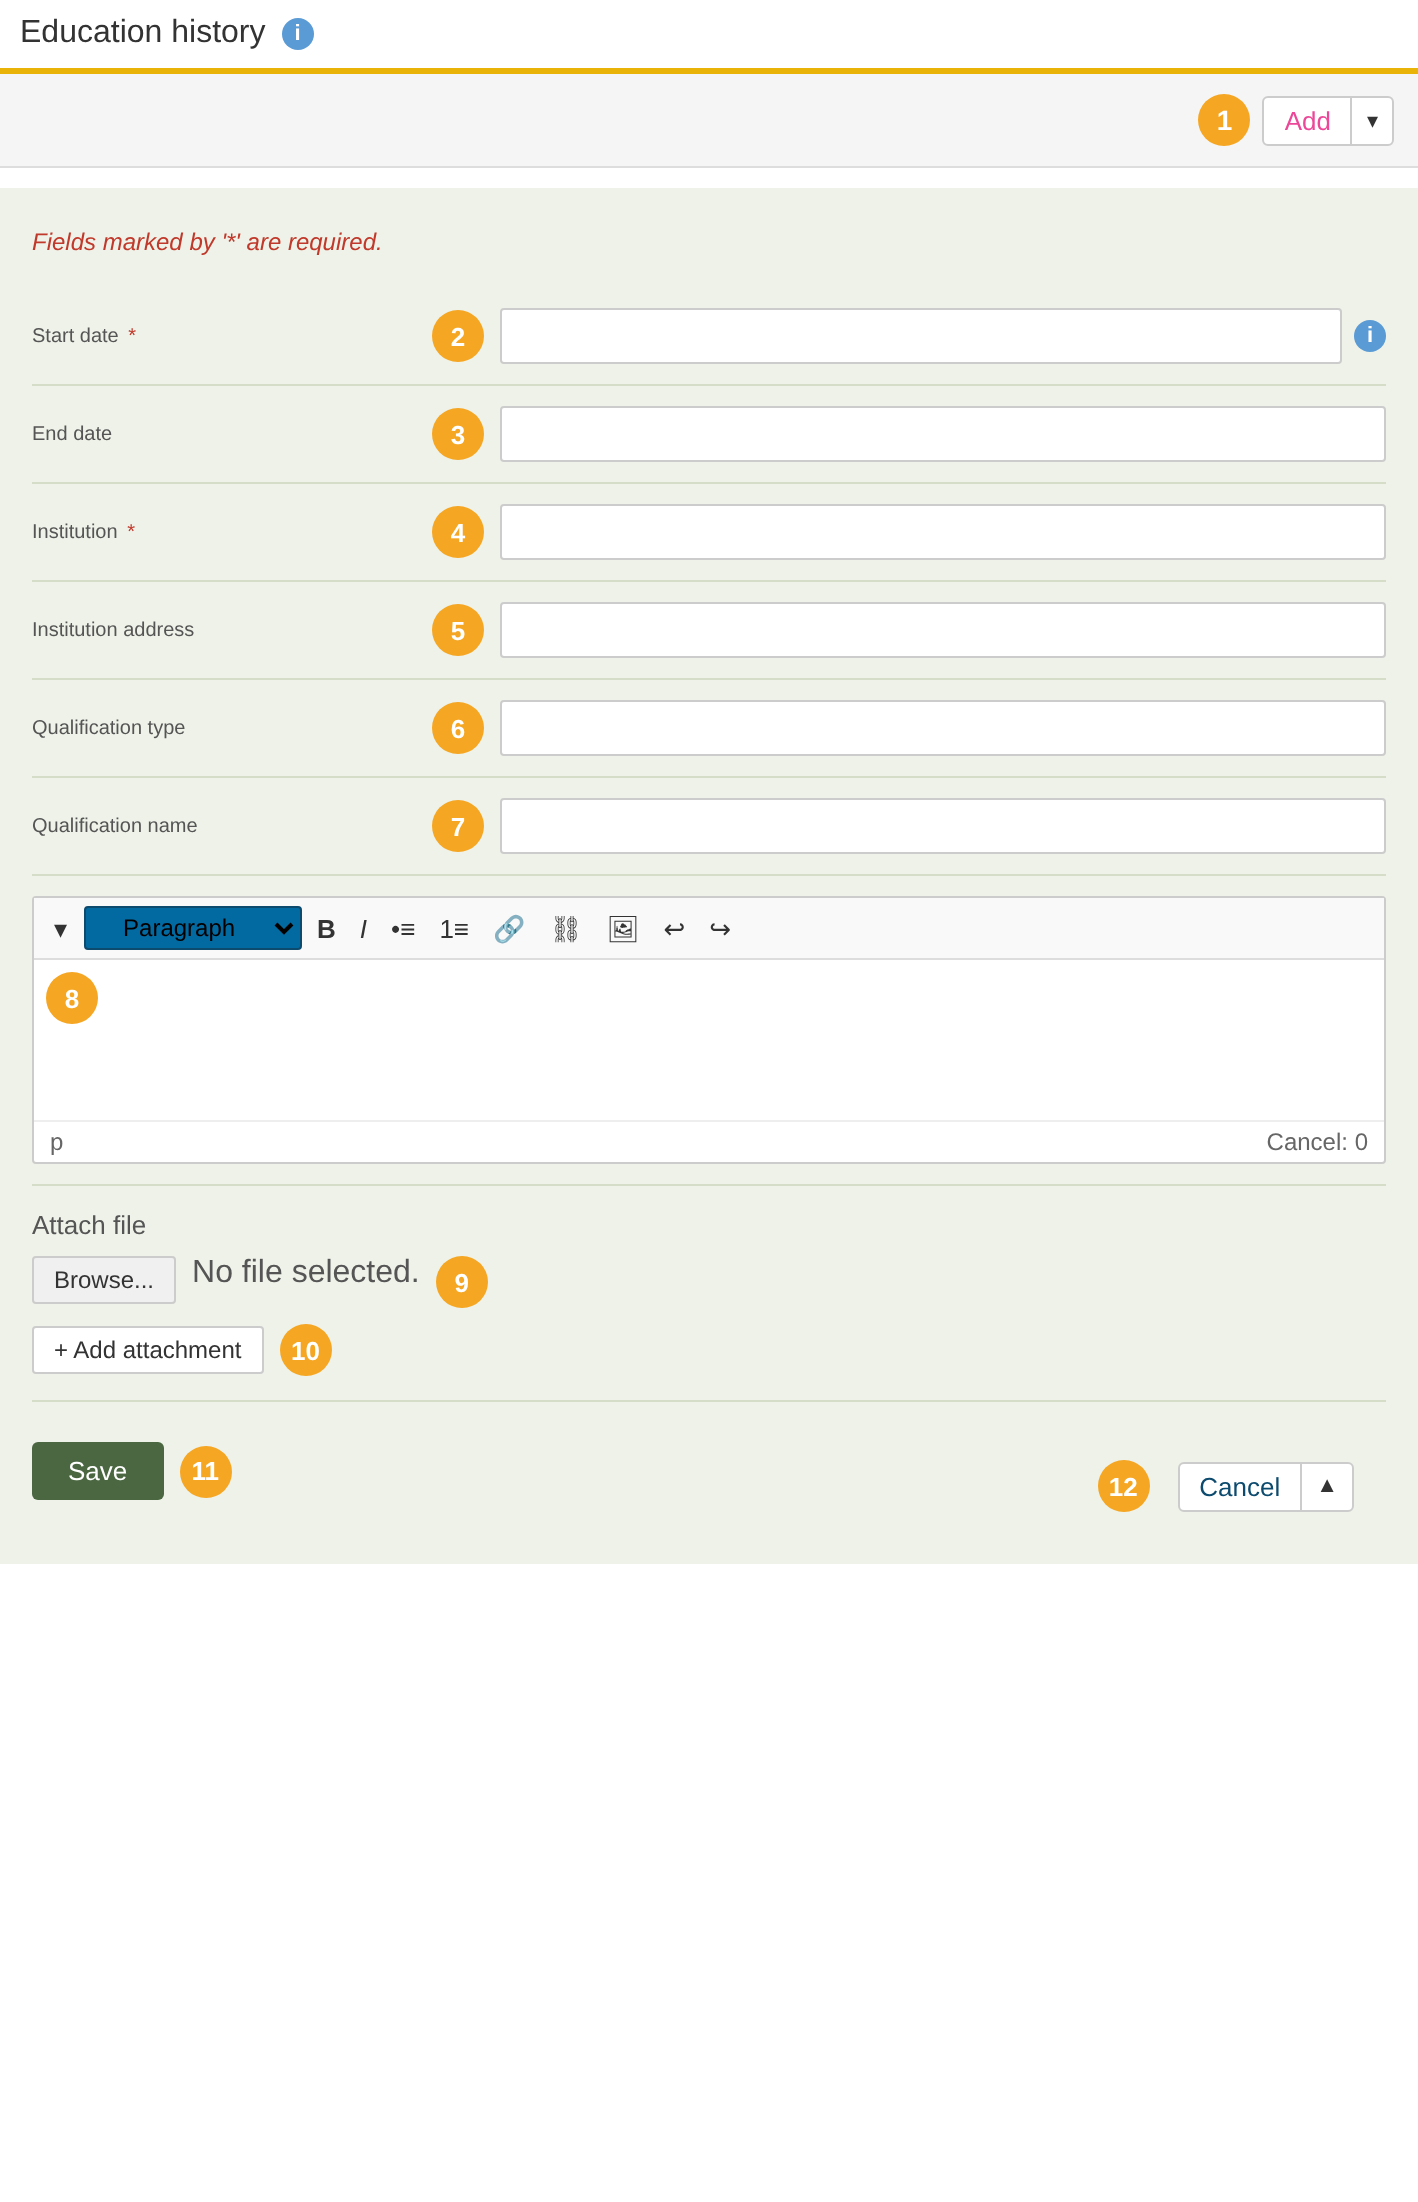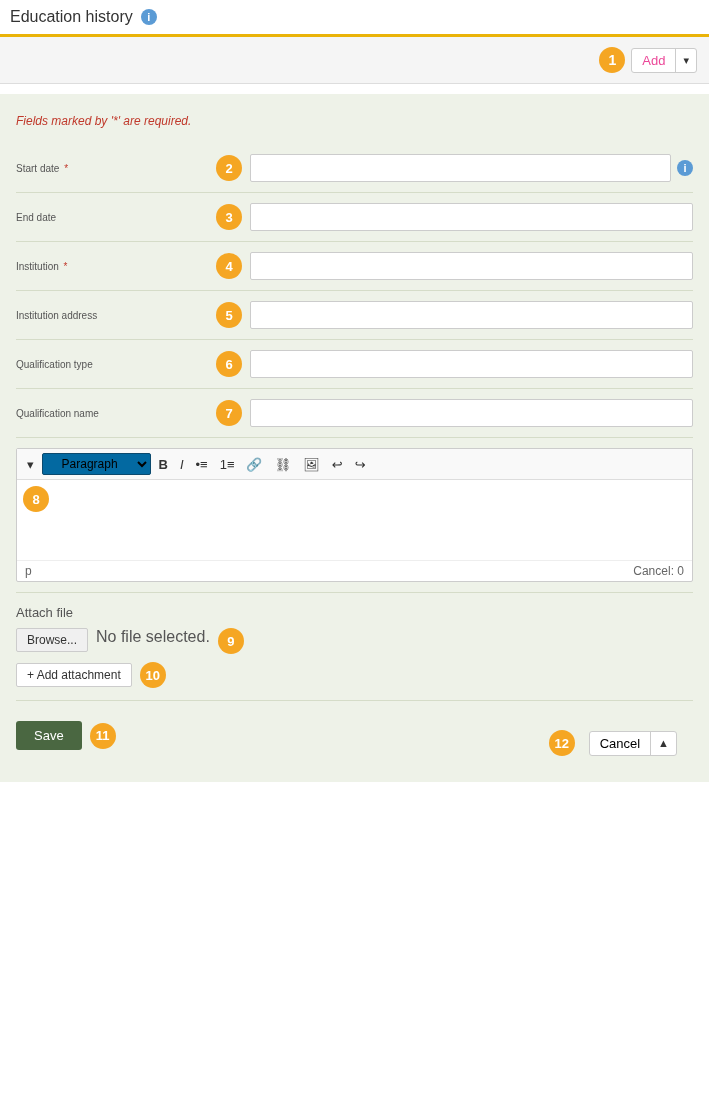--- a/index.html
+++ b/index.html
@@ -307,21 +307,21 @@
       align-items: center;
       border: 1px solid #ccc;
       background: #fff;
       border-radius: 3px;
       overflow: hidden;
       cursor: pointer;
     }
     .cancel-btn-label {
       padding: 4px 10px;
       font-size: 13px;
-      color: #000000;
+      color: #0c4a6e;
       border-right: 1px solid #ccc;
     }
     .cancel-btn-arrow {
       padding: 4px 7px;
       font-size: 11px;
       color: #333;
     }
   </style>
 </head>
 <body>

